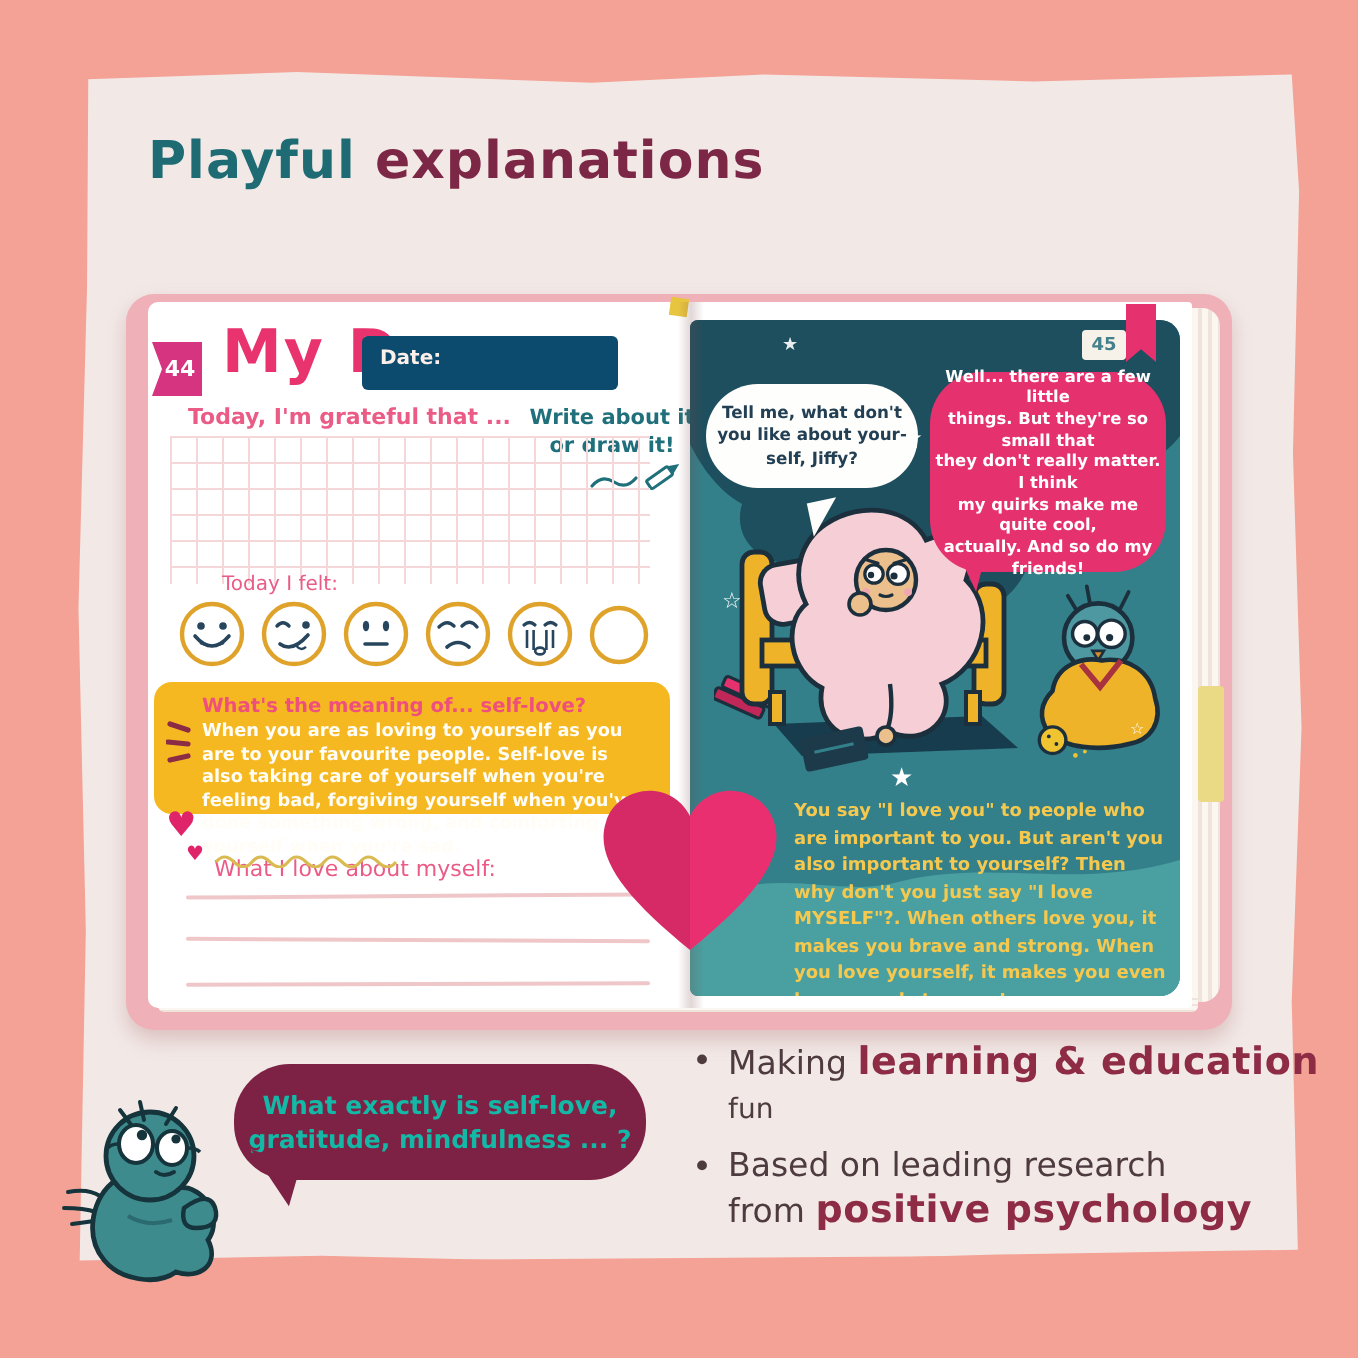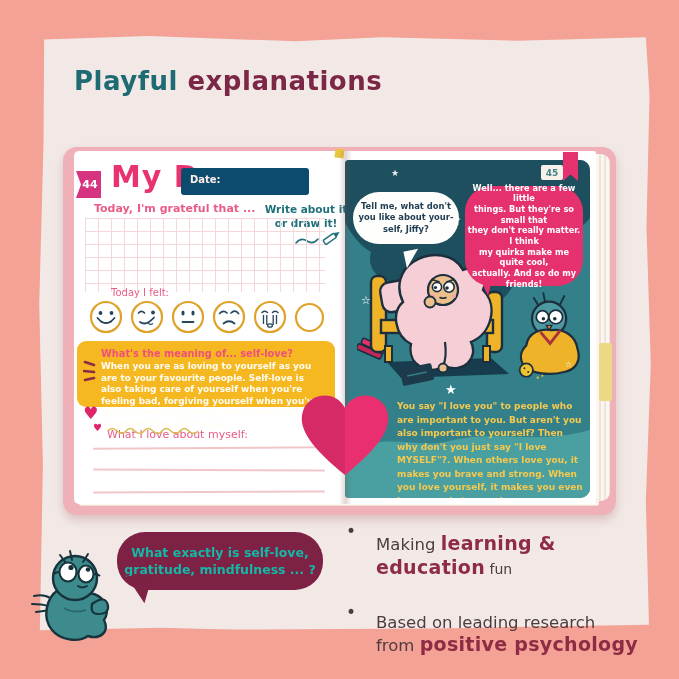--- a/index.html
+++ b/index.html
@@ -71,21 +71,21 @@
   .bp-tail{left:128px;top:112px;width:0;height:0;border-top:22px solid #e5316e;
     border-left:18px solid transparent;transform:rotate(14deg);z-index:4;}
   .star{color:#ffffff;z-index:3;}
   #teal-par{left:52px;top:240px;width:188px;font-size:9px;font-weight:bold;color:#f6c94e;
     line-height:1.5;z-index:5;}
 
   
   #bullets{left:346px;top:520px;width:315px;z-index:3;}
   .bullet{display:flex;gap:8px;margin-bottom:9px;}
   .dot{color:#4e3b40;font-size:17px;line-height:1.3;}
-  .btext{margin:12px;font-size:16.5px;color:#4e3b40;line-height:1.25;}
+  .btext{margin:0;font-size:16.5px;color:#4e3b40;line-height:1.25;}
   .b-hl{font-size:19px;font-weight:bold;color:#8e2b45;letter-spacing:.3px;}
   .b-small{font-size:14px;}
   #foot-bubble{left:117px;top:532px;width:206px;height:58px;background:#7d2145;border-radius:28px;
     color:#14b8a6;font-size:12.5px;font-weight:bold;text-align:center;display:flex;align-items:center;
     justify-content:center;line-height:1.4;z-index:3;}
   #fb-tail{left:122px;top:578px;width:0;height:0;border-top:22px solid #7d2145;
     border-left:26px solid transparent;transform:rotate(16deg);z-index:3;}
   #creature{left:30px;top:546px;z-index:4;}
 </style>
 </head>

